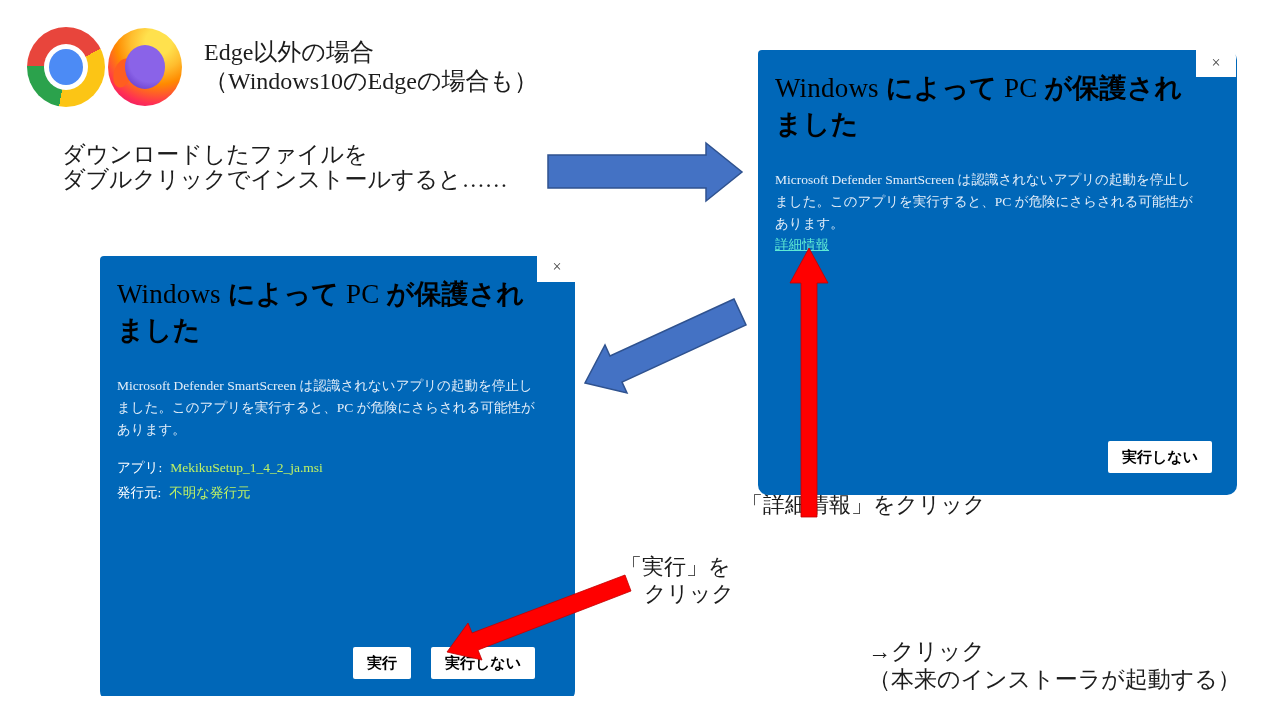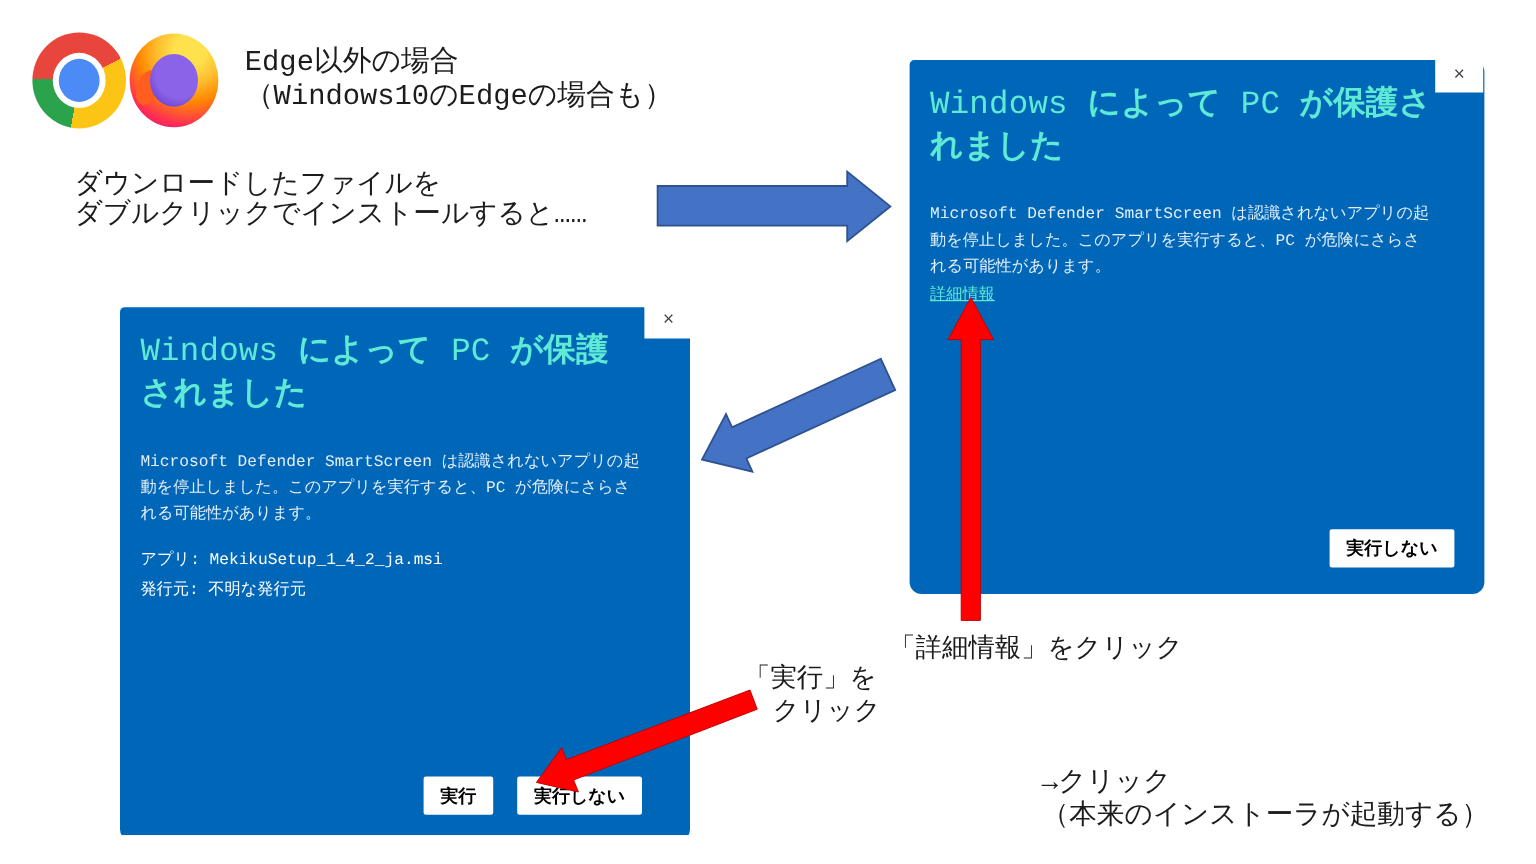--- a/index.html
+++ b/index.html
@@ -1,56 +1,56 @@
 <!DOCTYPE html>
 <html style="--dialog-blue: #0067b8; --arrow-blue-fill: #4472c4; --arrow-blue-stroke: #2f528f; --arrow-red-fill: #ff0000; --arrow-red-stroke: #c00000;"><head>
 <meta charset="utf-8">
 <style>
   html,body { margin:0; padding:0; background:#fff; }
   .slide {
     position:relative; width:1280px; height:696px; background:#ffffff; overflow:hidden;
-    font-family:Liberation Mono, monospace; color:#1a1a1a;
+    font-family:Liberation Serif, serif; color:#1a1a1a;
   }
 
   
   .chrome-icon { position:absolute; left:27px; top:27px; width:78px; height:80px; border-radius:50%;
     background:conic-gradient(#e8453c 0 62deg, #fcc515 62deg 190deg, #2ba24c 190deg 272deg, #e8453c 272deg 360deg); }
   .chrome-icon::before { content:""; position:absolute; inset:17px; background:#fff; border-radius:50%; }
   .chrome-icon::after  { content:""; position:absolute; inset:22px; background:#4c8bf5; border-radius:50%; }
   .firefox-icon { position:absolute; left:108px; top:28px; width:74px; height:78px; border-radius:50%;
     background:radial-gradient(circle at 68% 18%, #ffe14d 0 16%, #ffbd2e 34%, #ff8a00 52%, #ff2f54 76%, #d5007f 100%); }
   .firefox-icon::after { content:""; position:absolute; inset:17px; border-radius:50%;
     background:radial-gradient(circle at 62% 38%, #8a63e8 0 55%, #5b2cbf 100%); }
   .firefox-icon::before { content:""; position:absolute; left:6px; top:30px; width:18px; height:30px;
     border-radius:50%; background:#ff5e1f; transform:rotate(18deg); }
 
   
   .note { position:absolute; color:#1c1c1c; white-space:nowrap; }
   .browser-note { left:204px; top:38px; font-size:24px; line-height:29px; }
   .download-note { left:62px; top:142px; font-size:23px; line-height:25px; }
-  .details-click { left:741px; top:525px; font-size:22px; }
+  .details-click { left:741px; top:490px; font-size:22px; }
   .run-click { left:620px; top:553px; font-size:22px; line-height:27px; }
   .run-click .l2 { margin-left:24px; }
   .end-note { left:868px; top:638px; font-size:23px; line-height:28px; }
 
   
   .dialog { position:absolute; background:var(--dialog-blue,#0067b8); color:#fff;
     border-radius:4px 10px 10px 10px; z-index:1; }
   .dialog-right { left:758px; top:50px; width:479px; height:445px; }
   .dialog-left  { left:100px; top:256px; width:475px; height:445px; }
   .dlg-inner { padding:20px 40px 0 17px; }
-  .dlg-title { font-size:27px; line-height:36px; color:#5eead4; letter-spacing:0.2px; }
+  .dlg-title { font-size:27px; line-height:36px; color:#000000; letter-spacing:0.2px; }
   .dlg-title .t-light { font-weight:400; }
   .dlg-title .t-bold  { font-weight:700; }
   .dlg-body { margin-top:27px; font-size:13.5px; line-height:22px; color:#e3eef9; max-width:422px; }
   .dlg-link { display:inline-block; margin-top:1px; font-size:13.5px; color:#5eead4;
     text-decoration:underline; cursor:pointer; }
   .dlg-meta { margin-top:14px; font-size:13.5px; line-height:25px; }
   .dlg-meta .m-label { color:#ffffff; margin-right:8px; }
-  .dlg-meta .m-value { color:#ffffff;text-align:right; }
+  .dlg-meta .m-value { color:#bef264;text-align:right; }
   .btn-row { position:absolute; bottom:22px; display:flex; gap:20px; }
   .dialog-right .btn-row { right:25px; }
   .dialog-left  .btn-row { right:40px; }
   .dlg-btn { background:#ffffff; color:#000; border:0; border-radius:2px; height:32px;
     padding:0 14px; font-family:inherit; font-size:15px; font-weight:700; cursor:pointer; }
   .dlg-close { position:absolute; width:40px; height:29px; background:#ffffff; color:#444;
     border-radius:0 9px 0 0; display:flex; align-items:center; justify-content:center;
     font-size:16px; cursor:pointer; }
   .dialog-right .dlg-close { top:-2px; right:1px; }
   .dialog-left  .dlg-close { top:-4px; right:-2px; height:30px; }

